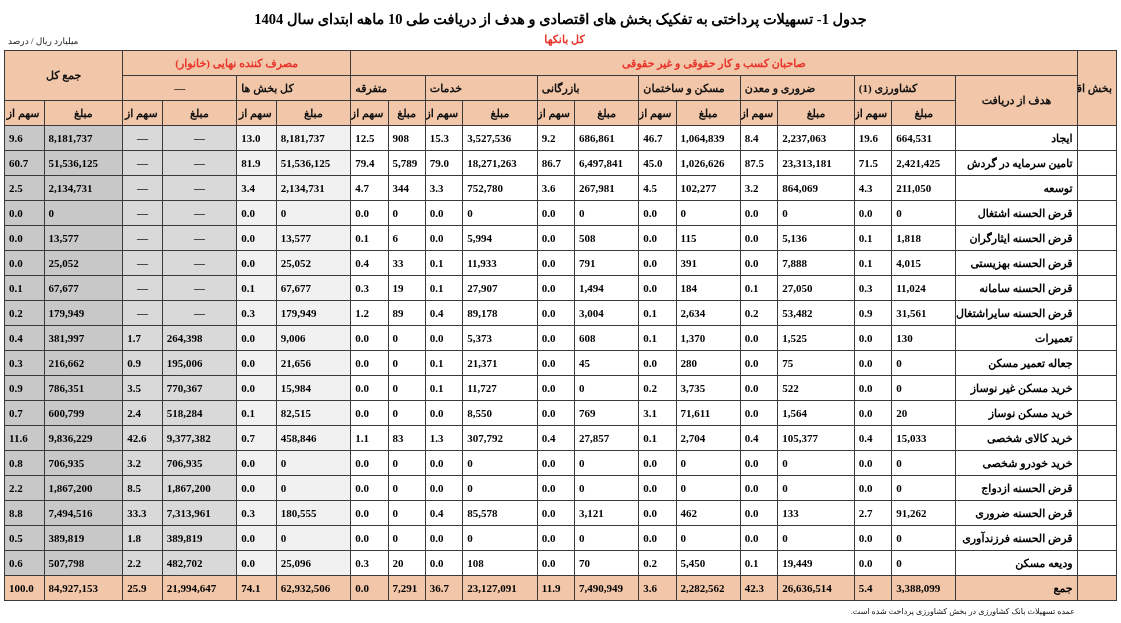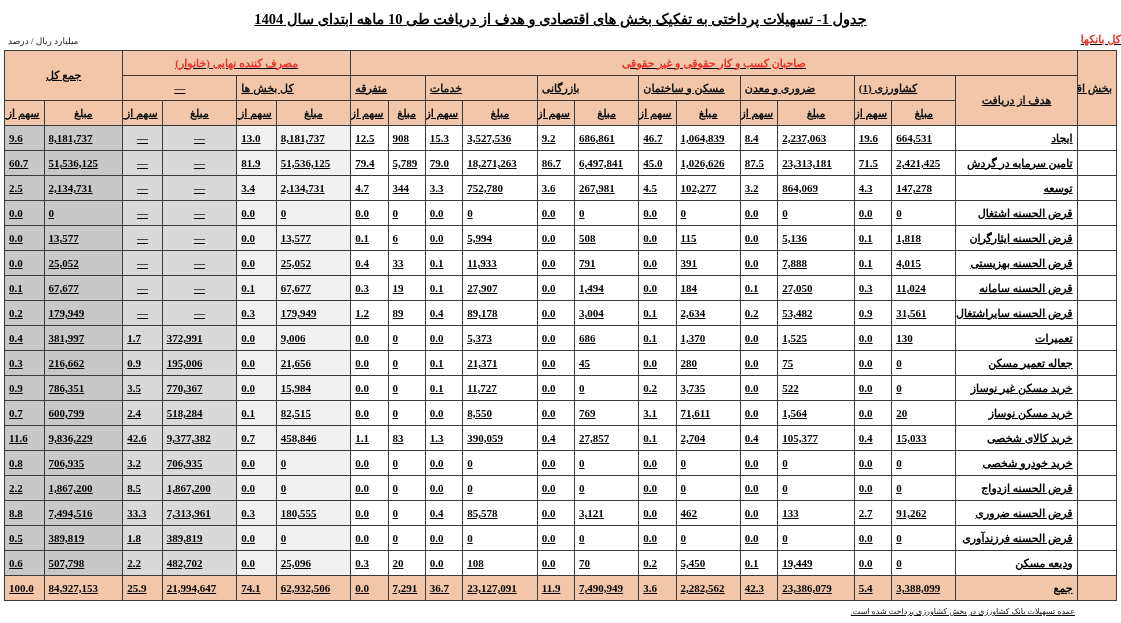--- a/index.html
+++ b/index.html
@@ -4,31 +4,31 @@
 <style>
   html,body{margin:0;padding:0;}
   body{
     width:1121px;height:623px;
     background:#ffffff;
     font-family:"Liberation Serif","DejaVu Serif",serif;
     color:#000;
     overflow:hidden;
     direction:rtl;
   }
-  .page{position:relative;width:1121px;height:623px;box-sizing:border-box;text-decoration:underline;}
+  .page{position:relative;width:1121px;height:623px;box-sizing:border-box;}
 
   .title{
     text-align:center;
     font-size:14.5px;
     font-weight:bold;
     padding-top:11px;
     letter-spacing:0;
   }
   .subtitle{
-    text-align:right;
+    text-align:center;
     font-size:11px;
     font-weight:bold;
     color:#e8342a;
     margin-top:5px;
     padding-left:8px;
   }
   .unit{
     position:absolute;
     top:36px;
     left:8px;
@@ -261,21 +261,21 @@
           <td class="num shade1">51,536,125</td>
           <td class="num shade1">81.9</td>
           <td class="dash">—</td>
           <td class="dash">—</td>
           <td class="num shade3">51,536,125</td>
           <td class="num shade3">60.7</td>
         </tr>
         <tr>
           <td class="rowlabel" style="border-left: 1px solid rgb(58, 58, 58);"></td>
           <td class="rowlabel">توسعه</td>
-          <td class="num">147,278</td>
+          <td class="num">211,050</td>
           <td class="num">4.3</td>
           <td class="num">864,069</td>
           <td class="num">3.2</td>
           <td class="num">102,277</td>
           <td class="num">4.5</td>
           <td class="num">267,981</td>
           <td class="num">3.6</td>
           <td class="num">752,780</td>
           <td class="num">3.3</td>
           <td class="num">344</td>
@@ -399,29 +399,29 @@
         </tr>
         <tr>
           <td class="rowlabel" style="border-left: 1px solid rgb(58, 58, 58);"></td>
           <td class="rowlabel">تعمیرات</td>
           <td class="num">130</td>
           <td class="num">0.0</td>
           <td class="num">1,525</td>
           <td class="num">0.0</td>
           <td class="num">1,370</td>
           <td class="num">0.1</td>
-          <td class="num">686</td>
+          <td class="num">608</td>
           <td class="num">0.0</td>
           <td class="num">5,373</td>
           <td class="num">0.0</td>
           <td class="num">0</td>
           <td class="num">0.0</td>
           <td class="num shade1">9,006</td>
           <td class="num shade1">0.0</td>
-          <td class="num shade2">372,991</td>
+          <td class="num shade2">264,398</td>
           <td class="num shade2">1.7</td>
           <td class="num shade3">381,997</td>
           <td class="num shade3">0.4</td>
         </tr>
         <tr>
           <td class="rowlabel" style="border-left: 1px solid rgb(58, 58, 58);"></td>
           <td class="rowlabel">جعاله تعمیر مسکن</td>
           <td class="num">0</td>
           <td class="num">0.0</td>
           <td class="num">75</td>
@@ -489,21 +489,21 @@
           <td class="rowlabel" style="border-left: 1px solid rgb(58, 58, 58);"></td>
           <td class="rowlabel">خرید کالای شخصی</td>
           <td class="num">15,033</td>
           <td class="num">0.4</td>
           <td class="num">105,377</td>
           <td class="num">0.4</td>
           <td class="num">2,704</td>
           <td class="num">0.1</td>
           <td class="num">27,857</td>
           <td class="num">0.4</td>
-          <td class="num">390,059</td>
+          <td class="num">307,792</td>
           <td class="num">1.3</td>
           <td class="num">83</td>
           <td class="num">1.1</td>
           <td class="num shade1">458,846</td>
           <td class="num shade1">0.7</td>
           <td class="num shade2">9,377,382</td>
           <td class="num shade2">42.6</td>
           <td class="num shade3">9,836,229</td>
           <td class="num shade3">11.6</td>
         </tr>
@@ -615,21 +615,21 @@
           <td class="num shade2">482,702</td>
           <td class="num shade2">2.2</td>
           <td class="num shade3">507,798</td>
           <td class="num shade3">0.6</td>
         </tr>
         <tr class="sumrow">
           <td class="rowlabel" style="border-left: 1px solid rgb(58, 58, 58);"></td>
           <td class="rowlabel">جمع</td>
           <td class="num">3,388,099</td>
           <td class="num">5.4</td>
-          <td class="num">23,386,079</td>
+          <td class="num">26,636,514</td>
           <td class="num">42.3</td>
           <td class="num">2,282,562</td>
           <td class="num">3.6</td>
           <td class="num">7,490,949</td>
           <td class="num">11.9</td>
           <td class="num">23,127,091</td>
           <td class="num">36.7</td>
           <td class="num">7,291</td>
           <td class="num">0.0</td>
           <td class="num shade1">62,932,506</td>

